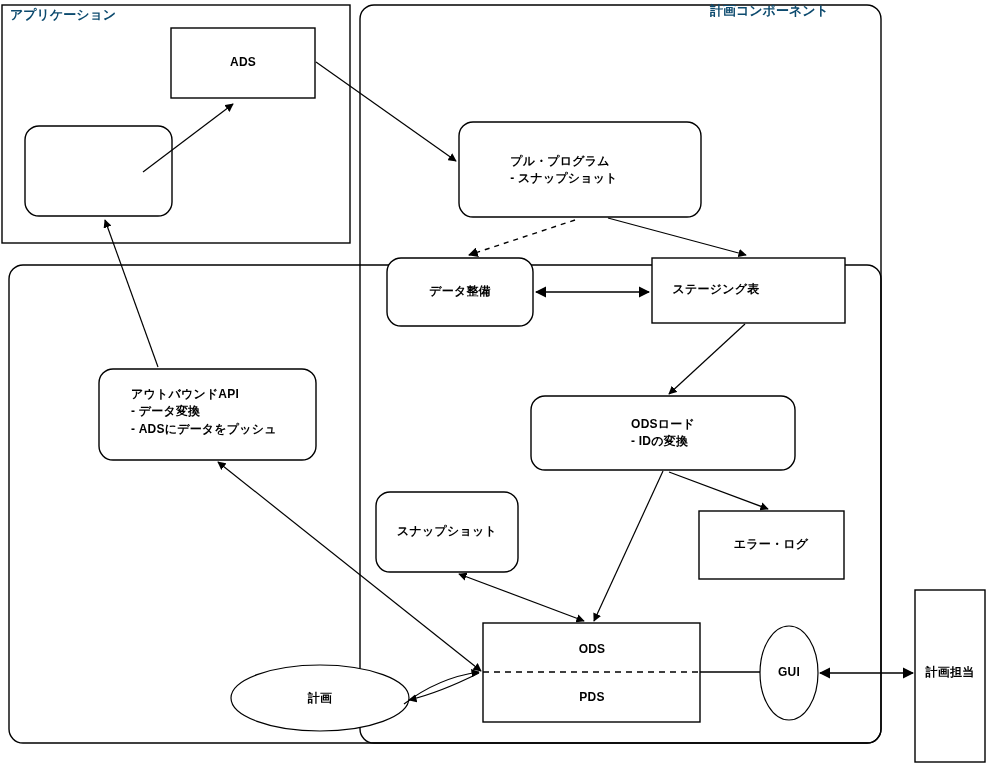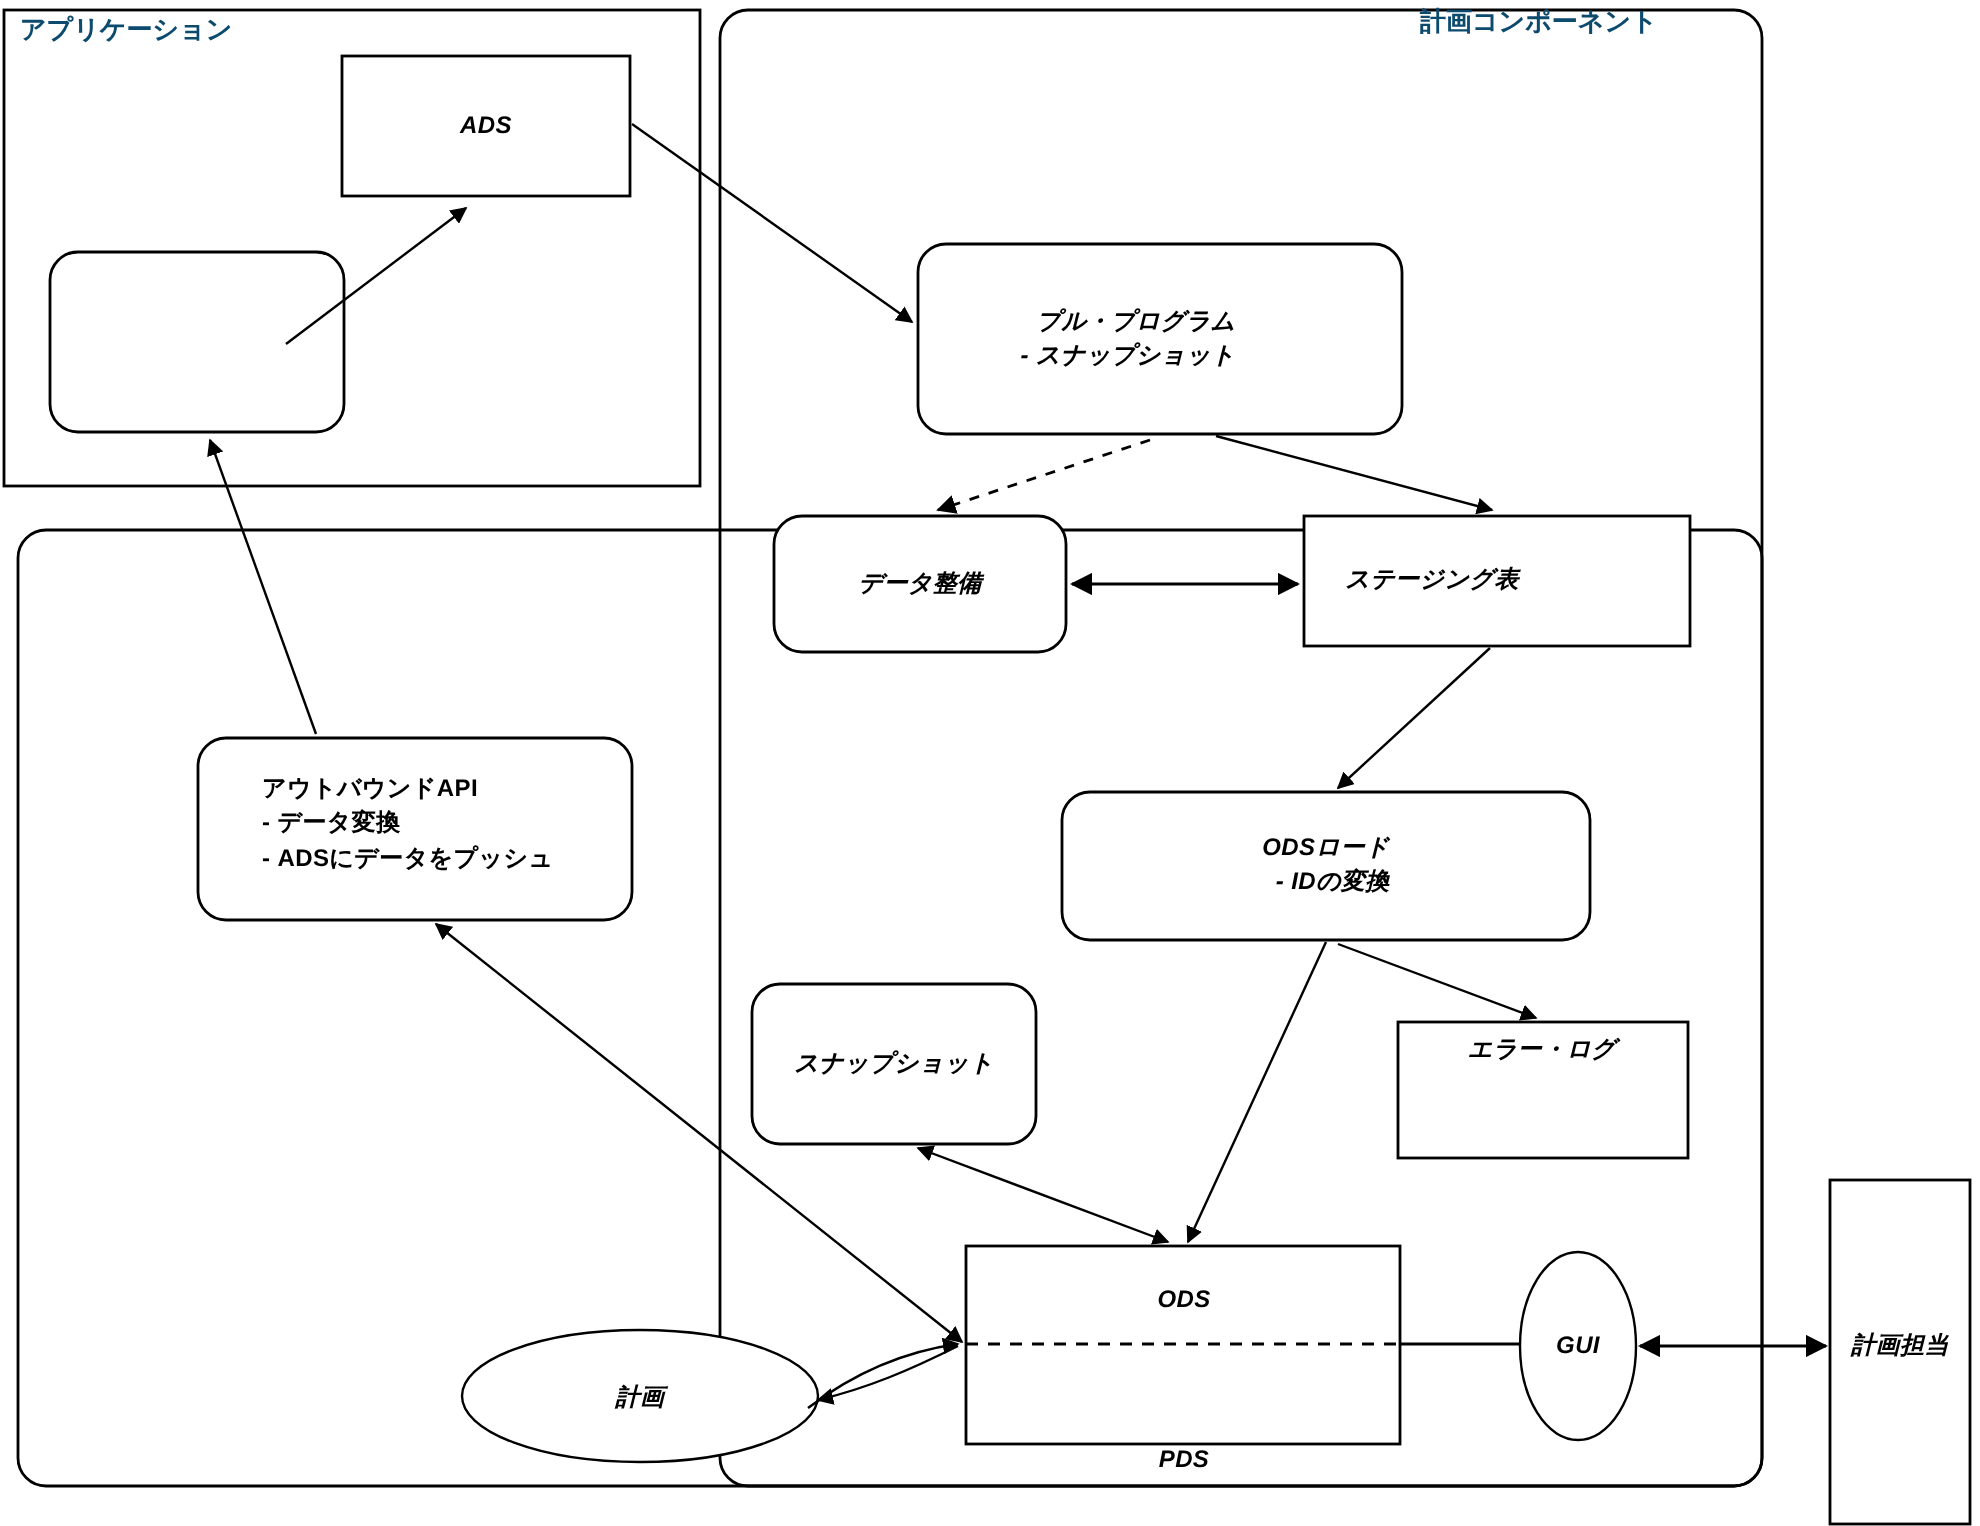--- a/index.html
+++ b/index.html
@@ -26,23 +26,22 @@
     position: absolute;
     font-size: 12px;
     font-weight: bold;
     color: #000000;
     line-height: 1.45;
     white-space: pre;
     letter-spacing: 0.2px;
     pointer-events: none;
   }
   .label-center {
-    text-align: right;
+    text-align: left;
     transform: translate(-50%, -50%);
-    font-style: italic;
   }
   .label-left {
     text-align: left;
     transform: translate(0, -50%);
   }
   .container-title {
     position: absolute;
     font-size: 13px;
     font-weight: bold;
     color: #0c4a6e;
@@ -137,31 +136,31 @@
   <div class="node-label label-center" style="left:564px; top:170px;">プル・プログラム
 - スナップショット</div>
 
   <div class="node-label label-center" style="left:460px; top:292px;">データ整備</div>
 
   <div class="node-label label-center" style="left:716px; top:290px;">ステージング表</div>
 
   <div class="node-label label-center" style="left:663px; top:433px;">ODSロード
 - IDの変換</div>
 
-  <div class="node-label label-center" style="left:771px; top:525px;">エラー・ログ</div>
+  <div class="node-label label-center" style="left:771px; top:545px;">エラー・ログ</div>
 
   <div class="node-label label-left" style="left:131px; top:412px;">アウトバウンドAPI
 - データ変換
 - ADSにデータをプッシュ</div>
 
   <div class="node-label label-center" style="left:447px; top:532px;">スナップショット</div>
 
   <div class="node-label label-center" style="left:592px; top:650px;">ODS</div>
 
-  <div class="node-label label-center" style="left:592px; top:730px;">PDS</div>
+  <div class="node-label label-center" style="left:592px; top:698px;">PDS</div>
 
   <div class="node-label label-center" style="left:320px; top:699px;">計画</div>
 
   <div class="node-label label-center" style="left:789px; top:673px;">GUI</div>
 
   <div class="node-label label-center" style="left:950px; top:673px;">計画担当</div>
 
 </div>
 
 </body></html>

